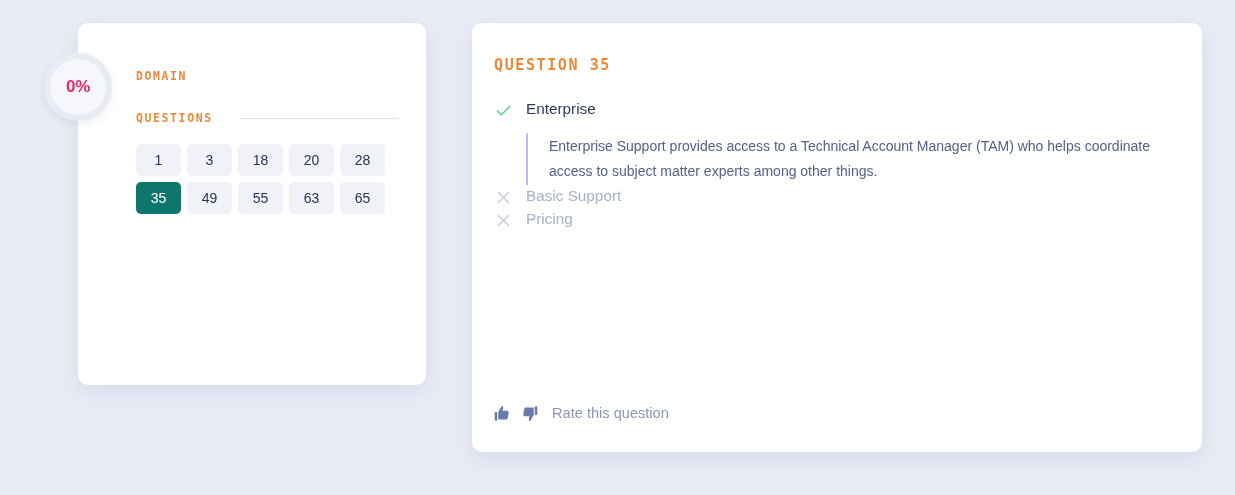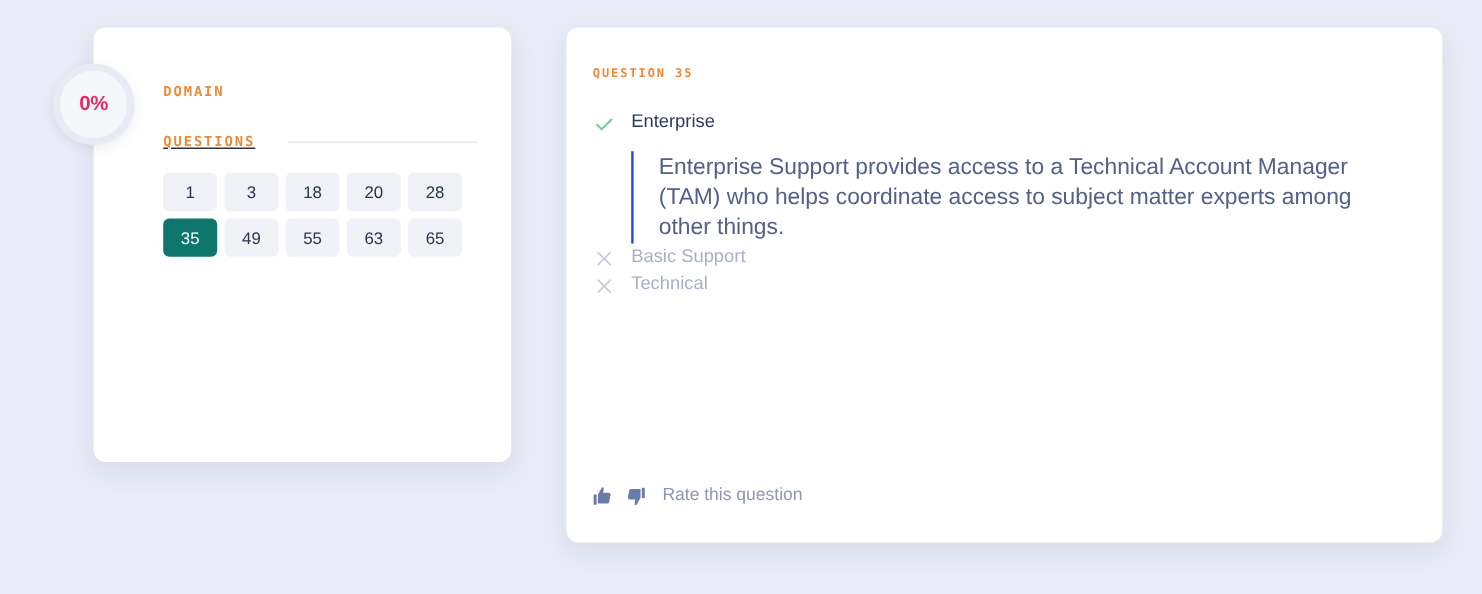--- a/index.html
+++ b/index.html
@@ -78,21 +78,20 @@
     max-width: 292px;
   }
   .domain-desc b { color: #273352; font-weight: bold; }
 
   
   .questions-head {
     margin-top: 28px;
     display: flex;
     align-items: center;
     gap: 27px;
-    text-decoration: underline;
   }
   .questions-head .label {
     font-family: "DejaVu Sans Mono", monospace;
     font-size: 11.5px;
     font-weight: bold;
     letter-spacing: 1.6px;
     color: #ed8936;
     white-space: nowrap;
   }
   .questions-head .rule {
@@ -132,21 +131,21 @@
     width: 730px;
     height: 429px;
     background: #ffffff;
     border-radius: 10px;
     box-shadow: 0 7px 20px rgba(100, 110, 160, 0.13);
     padding: 33px 30px 0 22px;
   }
 
   .q-number {
     font-family: "DejaVu Sans Mono", monospace;
-    font-size: 10px;
+    font-size: 15px;
     font-weight: bold;
     letter-spacing: 1.6px;
     color: #ed8936;
   }
 
   .q-text {
     margin-top: 20px;
     font-size: 15.3px;
     line-height: 25px;
     color: #2c3a5c;
@@ -174,23 +173,23 @@
 
   .ans-label {
     font-size: 15.3px;
     line-height: 22px;
     color: #2c3a5c;
   }
   .answer-row.wrong .ans-label { color: #a7b0c8; }
 
   .explanation {
     margin: 12px 0 0 32px;
-    border-left: 2px solid #1d4ed8;
+    border-left: 2px solid #c4b5fd;
     padding: 1px 0 1px 21px;
-    font-size: 19px;
+    font-size: 14px;
     line-height: 25px;
     color: #55608a;
     max-width: 648px;
   }
 
   .rate-row {
     position: absolute;
     left: 493px;
     top: 404px;
     display: flex;
@@ -276,21 +275,21 @@
             <div class="ans-label">Basic Support</div>
           </div>
         </div>
         <div>
           <div class="answer-row wrong">
             <div class="ans-icon">
               <svg width="15" height="15" viewBox="0 0 24 24" fill="none" stroke="#c3cada" stroke-width="2.2" stroke-linecap="round">
                 <path d="M4 4l16 16M20 4L4 20"></path>
               </svg>
             </div>
-            <div class="ans-label">Technical</div>
+            <div class="ans-label">Pricing</div>
           </div>
         </div>
       </div>
 
   </div>
 
   <div class="rate-row">
     <div class="thumb">
       <svg width="17" height="17" viewBox="0 0 24 24" fill="#6b7ba8">
         <path d="M1 10h3.5v12H1z"></path>

